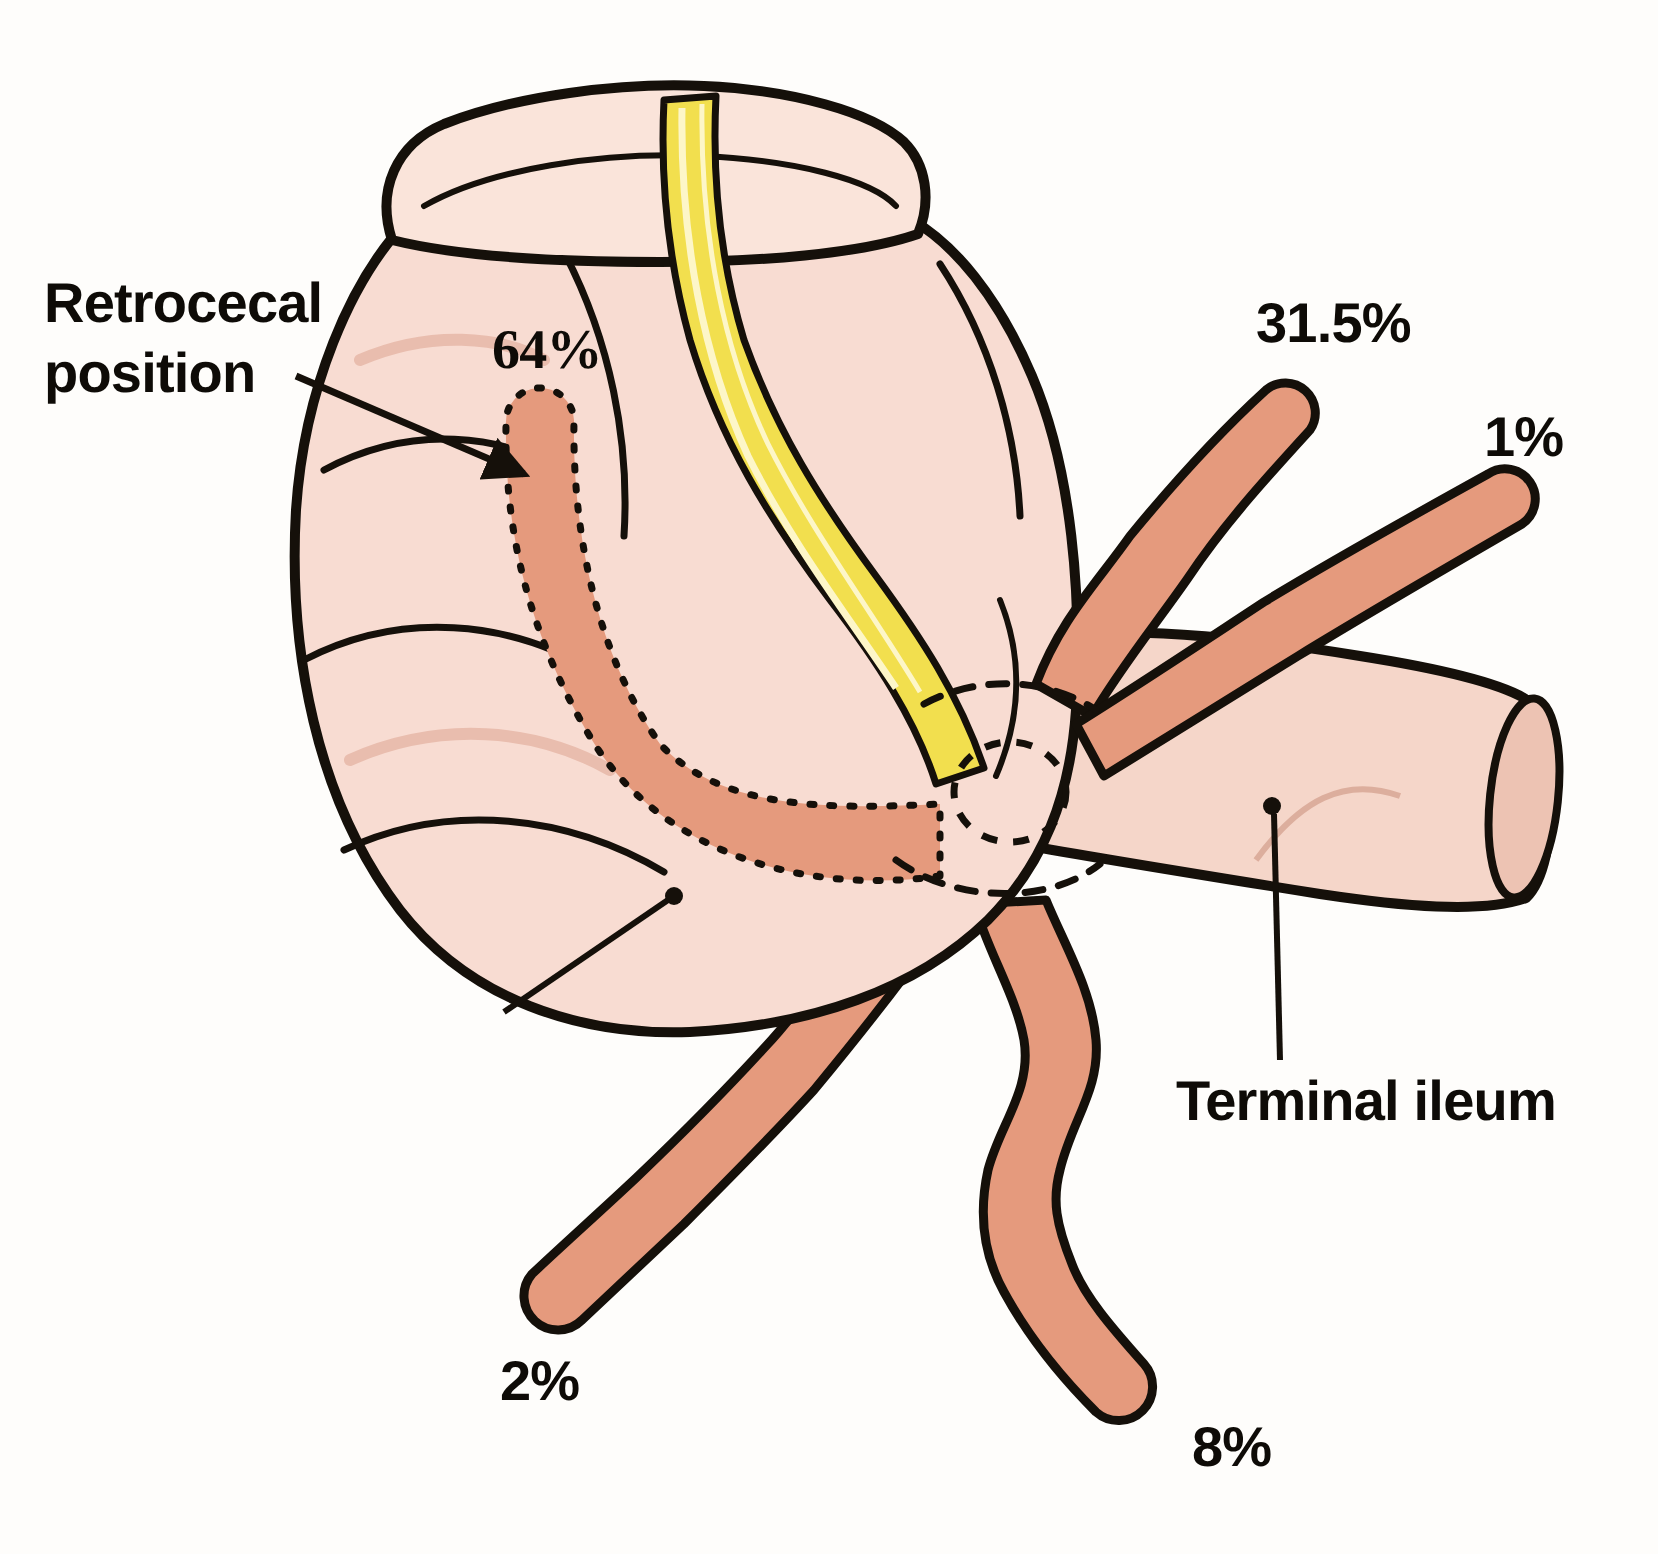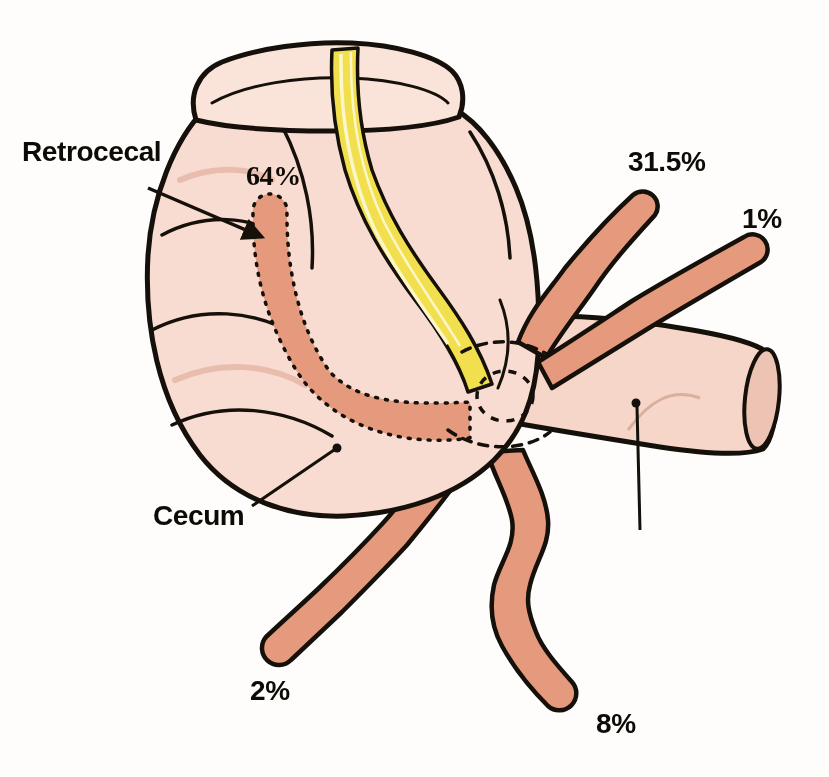--- a/index.html
+++ b/index.html
@@ -152,28 +152,29 @@
       <circle cx="337" cy="448" r="4.5" fill="#15100a"></circle>
     </g>
     <g>
       <line x1="640" y1="530" x2="637" y2="407" stroke="#15100a" stroke-width="3"></line>
       <circle cx="636" cy="403" r="4.5" fill="#15100a"></circle>
     </g>
   </svg>
 
   <div class="lbl" style="left:22px; top:134px;">
     <div>Retrocecal</div>
+    <div>position</div>
   </div>
 
   <div class="lbl pct" style="left:246px; top:158px;font-family:Liberation Serif, serif;">64%</div>
 
   <div class="lbl pct" style="left:628px; top:144px;">31.5%</div>
 
   <div class="lbl pct" style="left:742px; top:201px;">1%</div>
 
-  <div class="lbl" style="left:153px; top:498px;">Cecum</div>
 
+  <div class="lbl" style="left:588px; top:533px;">Terminal ileum</div>
 
   <div class="lbl pct" style="left:250px; top:673px;">2%</div>
 
   <div class="lbl pct" style="left:596px; top:706px;">8%</div>
 
 </div>
 
 </body></html>

